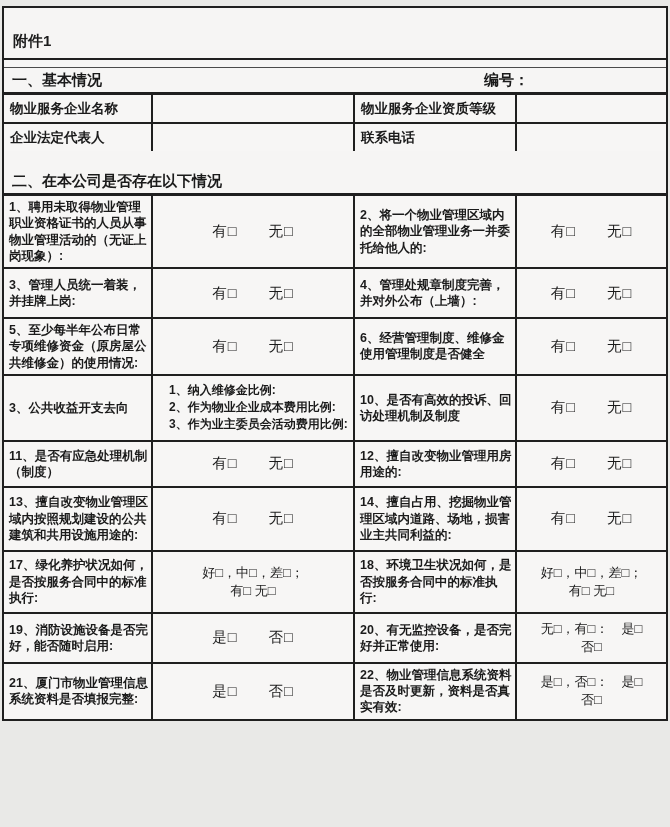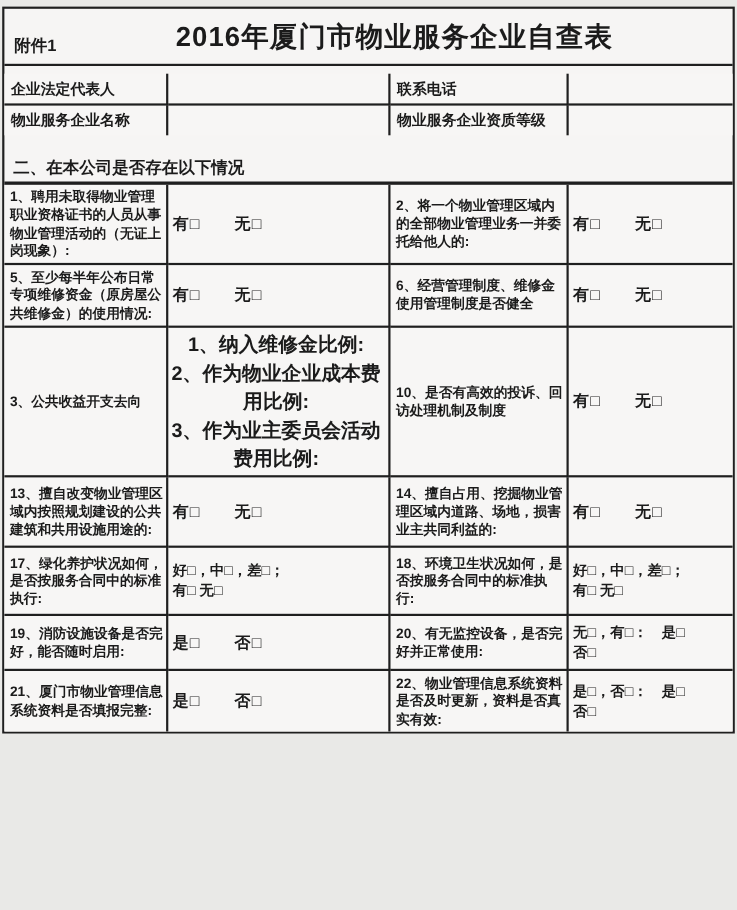--- a/index.html
+++ b/index.html
@@ -79,76 +79,80 @@
   }
   .basic td.lbl{padding-left:6px;}
   
   .check td.q{
     font-size:12.5px;
     font-weight:600;
     line-height:1.3;
     padding:3px 3px 3px 5px;
   }
   .check td.a{
+    text-align:center;
     font-size:14.5px;
-    font-weight:700;
+    font-weight:400;
     letter-spacing:1px;
   }
   .check td.a .ln{white-space:nowrap;}
   .check td.a.small{font-size:13px;letter-spacing:0;}
   .check td.alist{
-    text-align:center;
-    font-size:18px;
+    text-align:left;
+    font-size:12px;
     font-weight:600;
     line-height:1.45;
-    padding-left:0;
+    padding-left:16px;
   }
   tr.r1 td{height:58px;}
   tr.r2 td{height:42px;}
   tr.r3 td{height:44px;}
   tr.r4 td{height:40px;}
   tr.r5 td{height:58px;}
   tr.r6 td{height:38px;}
   tr.r7 td{height:56px;}
   tr.r8 td{height:52px;}
   tr.r9 td{height:54px;}
   tr.r10 td{height:42px;}
   tr.r11 td{height:44px;}
 </style>
 </head>
 <body>
 
 <div class="sheet">
 
   <div class="titlebox">
     <div class="attach">附件1</div>
-    <div class="title">2016年厦门市物业服务企业自查表</div>
   </div>
 
   <div class="vgap1"></div>
 
+  <div class="sechead">
+    <span>一、基本情况</span>
+    <span class="codelabel">编号：</span>
+  </div>
 
   <table class="basic">
     <colgroup>
         <col style="width:148px">
         <col style="width:202px">
         <col style="width:162px">
         <col style="width:150px">
       </colgroup>
     <tbody>
         <tr>
+      <td class="lbl">物业服务企业名称</td>
+      <td></td>
+      <td class="lbl">物业服务企业资质等级</td>
+      <td></td>
+    </tr>
+    <tr>
       <td class="lbl">企业法定代表人</td>
       <td></td>
       <td class="lbl">联系电话</td>
-      <td></td>
-    </tr>
-    <tr>
-      <td class="lbl">物业服务企业名称</td>
-      <td></td>
-      <td class="lbl">物业服务企业资质等级</td>
       <td></td>
     </tr>
   </tbody>
     </table>
 
   <div class="vgap2"></div>
 
   <div class="sechead nob">
     <span>二、在本公司是否存在以下情况</span>
   </div>
@@ -166,20 +170,30 @@
       <td class="q">1、聘用未取得物业管理职业资格证书的人员从事物业管理活动的（无证上岗现象）:</td>
       <td class="a">
             <div class="ln">有□　　无□</div>
           </td>
       <td class="q">2、将一个物业管理区域内的全部物业管理业务一并委托给他人的:</td>
       <td class="a">
             <div class="ln">有□　　无□</div>
           </td>
     </tr>
 
+    <tr class="r2">
+      <td class="q">3、管理人员统一着装，并挂牌上岗:</td>
+      <td class="a">
+            <div class="ln">有□　　无□</div>
+          </td>
+      <td class="q">4、管理处规章制度完善，并对外公布（上墙）:</td>
+      <td class="a">
+            <div class="ln">有□　　无□</div>
+          </td>
+    </tr>
 
     <tr class="r3">
       <td class="q">5、至少每半年公布日常专项维修资金（原房屋公共维修金）的使用情况:</td>
       <td class="a">
             <div class="ln">有□　　无□</div>
           </td>
       <td class="q">6、经营管理制度、维修金使用管理制度是否健全</td>
       <td class="a">
             <div class="ln">有□　　无□</div>
           </td>
@@ -192,20 +206,30 @@
         <div>1、纳入维修金比例:</div>
         <div>2、作为物业企业成本费用比例:</div>
         <div>3、作为业主委员会活动费用比例:</div>
       </td>
       <td class="q">10、是否有高效的投诉、回访处理机制及制度</td>
       <td class="a">
             <div class="ln">有□　　无□</div>
           </td>
     </tr>
 
+    <tr class="r6">
+      <td class="q">11、是否有应急处理机制（制度）</td>
+      <td class="a">
+            <div class="ln">有□　　无□</div>
+          </td>
+      <td class="q">12、擅自改变物业管理用房用途的:</td>
+      <td class="a">
+            <div class="ln">有□　　无□</div>
+          </td>
+    </tr>
 
     <tr class="r7">
       <td class="q">13、擅自改变物业管理区域内按照规划建设的公共建筑和共用设施用途的:</td>
       <td class="a">
             <div class="ln">有□　　无□</div>
           </td>
       <td class="q">14、擅自占用、挖掘物业管理区域内道路、场地，损害业主共同利益的:</td>
       <td class="a">
             <div class="ln">有□　　无□</div>
           </td>

